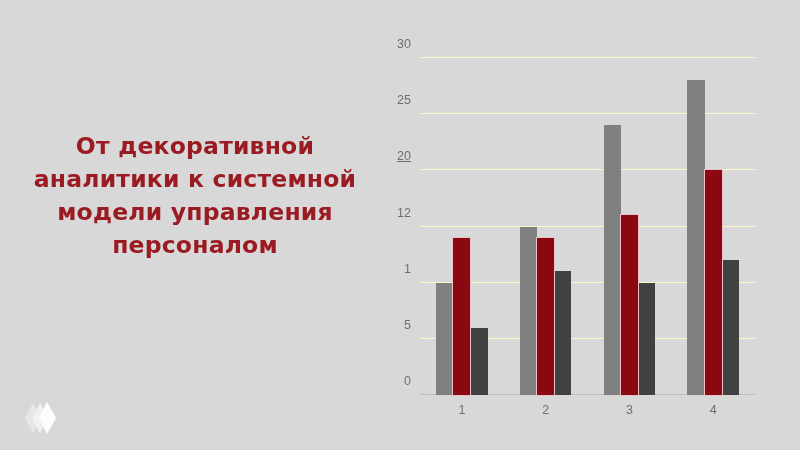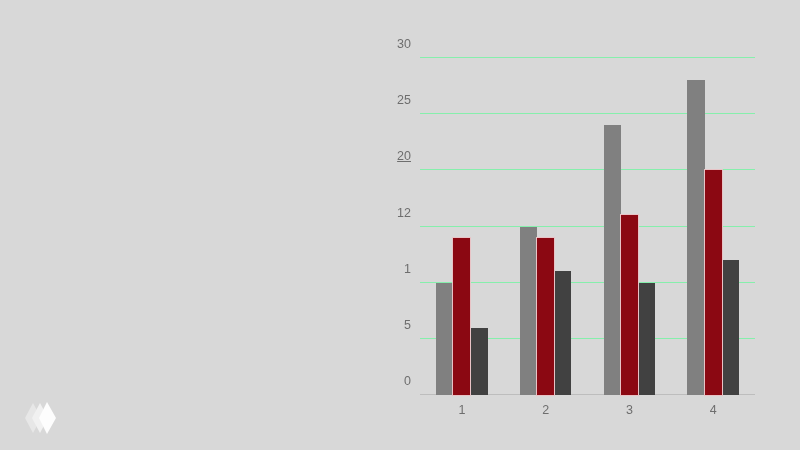--- a/index.html
+++ b/index.html
@@ -64,21 +64,21 @@
     left: 37px;   
     top: 18px;
     right: 28px;
     bottom: 35px;
   }
   .gridline {
     position: absolute;
     left: 0;
     right: 0;
     height: 1px;
-    background: #86efac;
+    background: #fef9c3;
   }
   .gridline.zero {
     background: #bdbdbd;
     height: 1px;
   }
   .ytick {
     position: absolute;
     right: 100%;
     margin-right: 9px;
     transform: translateY(-50%);
@@ -102,20 +102,26 @@
   }
   .bar.s0 { background: #808080; }
   .bar.s1 { background: #8b0812; box-shadow: 0 0 0 1px #e8c3c6; }
   .bar.s2 { background: #414141; }
 </style>
 </head>
 <body>
 
 <div id="slide">
 
+  <div id="title-block">
+    <h1 id="slide-title">От декоративной
+аналитики к системной
+модели управления
+персоналом</h1>
+  </div>
 
   <div id="logo">
     <svg width="54" height="46" viewBox="0 0 54 46">
       <path d="M12 23 L20 8 L28 23 L20 38 Z" fill="#e7e7e7"></path>
       <path d="M19 23 L27 8 L35 23 L27 38 Z" fill="#f1f1f1"></path>
       <path d="M26 23 L34 7 L43 23 L34 39 Z" fill="#fdfdfd"></path>
     </svg>
   </div>
 
   <div id="chart">

